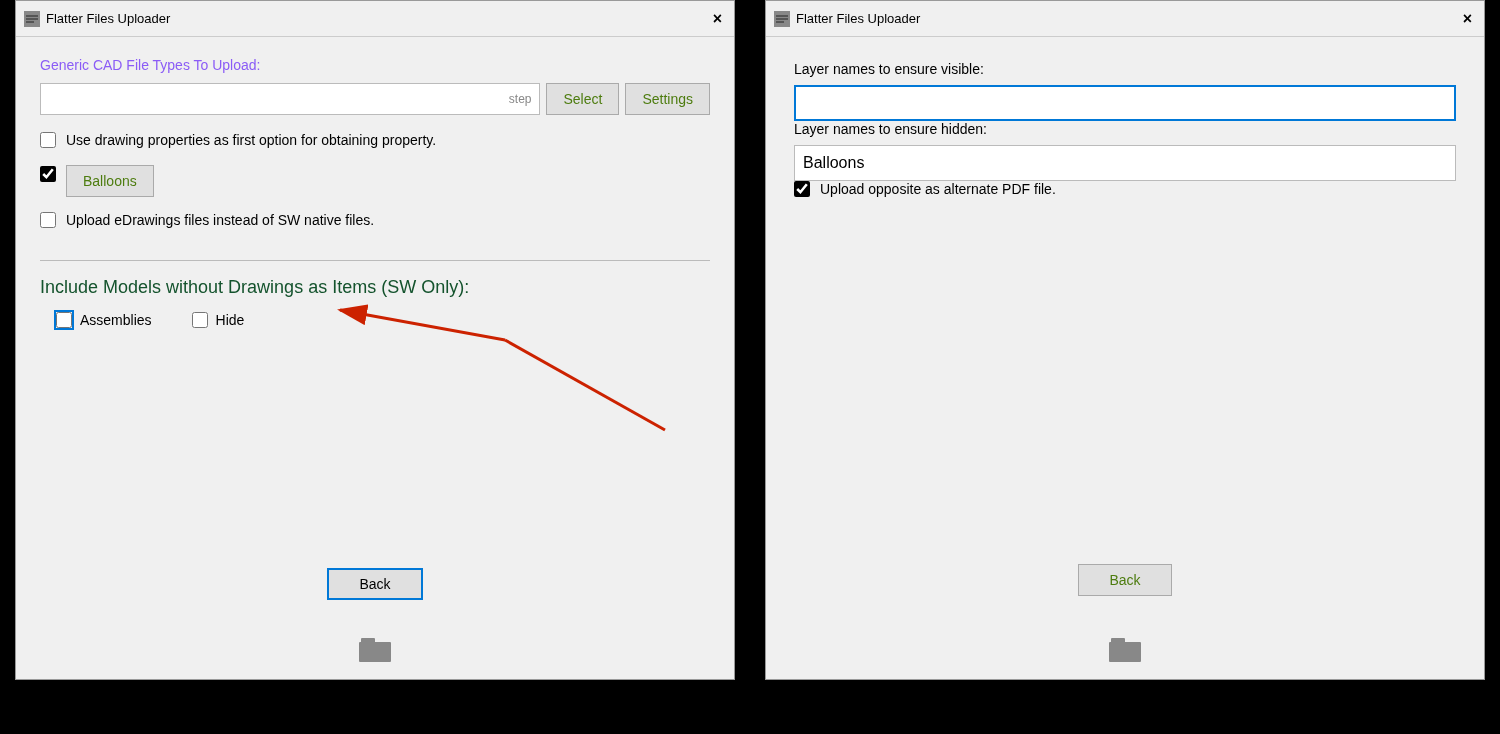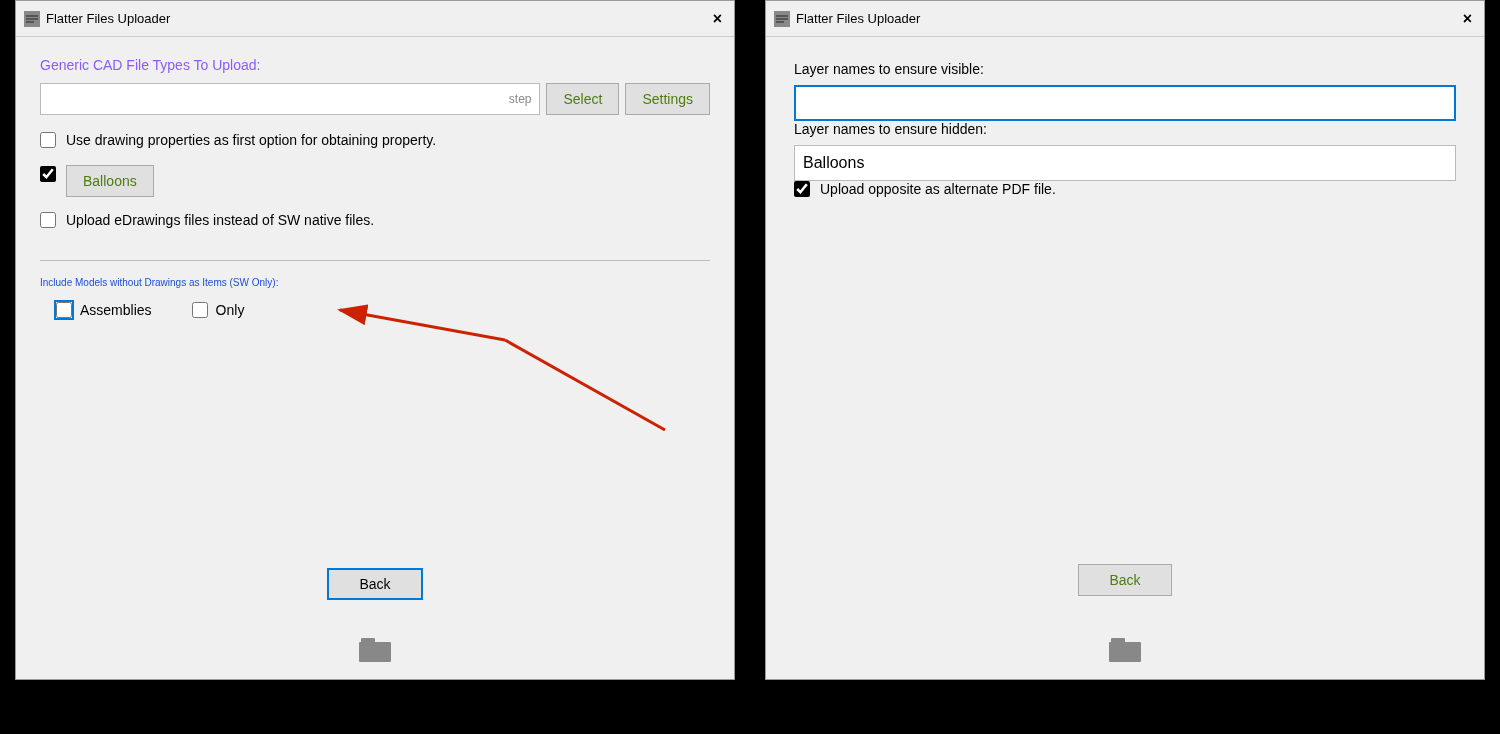--- a/index.html
+++ b/index.html
@@ -127,23 +127,23 @@
       display: flex;
       align-items: center;
       gap: 10px;
     }
     .divider {
       border: none;
       border-top: 1px solid #bbb;
       margin: 16px 0;
     }
     .models-section-label {
-      font-size: 10px;
+      font-size: 18px;
       margin-bottom: 14px;
-      color: #1d4ed8;
+      color: #14532d;
     }
     .checkboxes-inline {
       display: flex;
       flex-direction: row;
       gap: 40px;
       margin-left: 16px;
       margin-bottom: 20px;
     }
     .checkbox-inline-item {
       display: flex;
@@ -290,21 +290,21 @@
 
         <div class="models-section-label">Include Models without Drawings as Items (SW Only):</div>
 
         <div class="checkboxes-inline">
           <div class="checkbox-inline-item">
             <input type="checkbox" id="cbAssemblies" style="border: 2px solid rgb(0, 120, 215); outline: rgb(0, 120, 215) solid 2px;">
             <label for="cbAssemblies">Assemblies</label>
           </div>
           <div class="checkbox-inline-item">
             <input type="checkbox" id="cbParts" style="">
-            <label for="cbParts">Only</label>
+            <label for="cbParts">Hide</label>
           </div>
         </div>
 
         <div class="back-btn-row">
           <button class="btn-back">Back</button>
         </div>
       </div>
 
       <div class="window-footer">
         <div>

